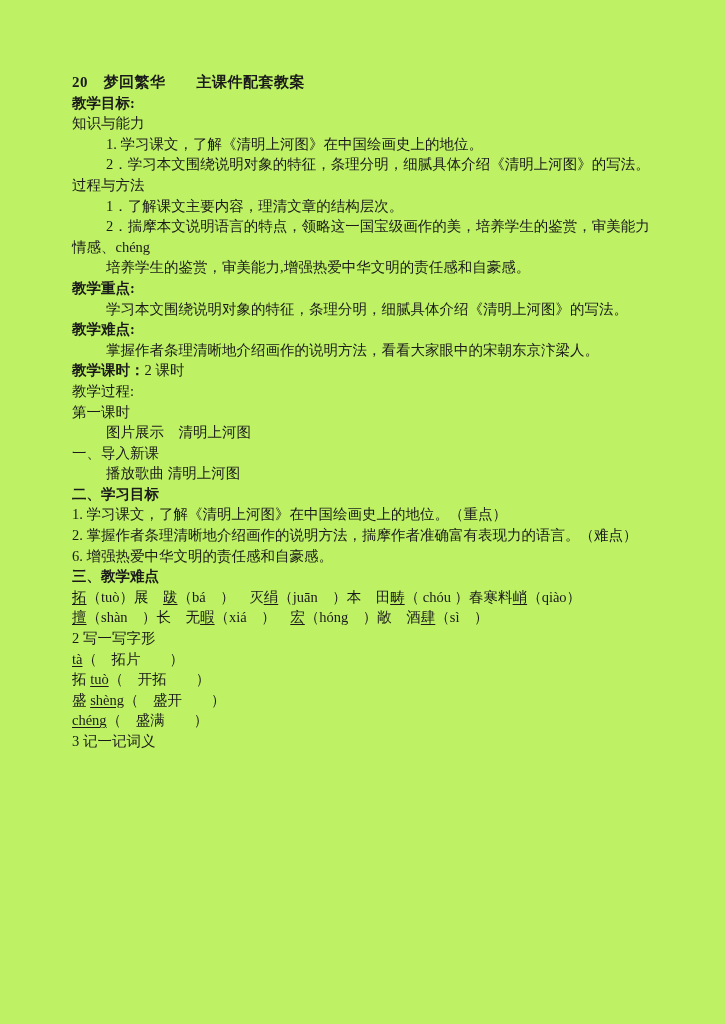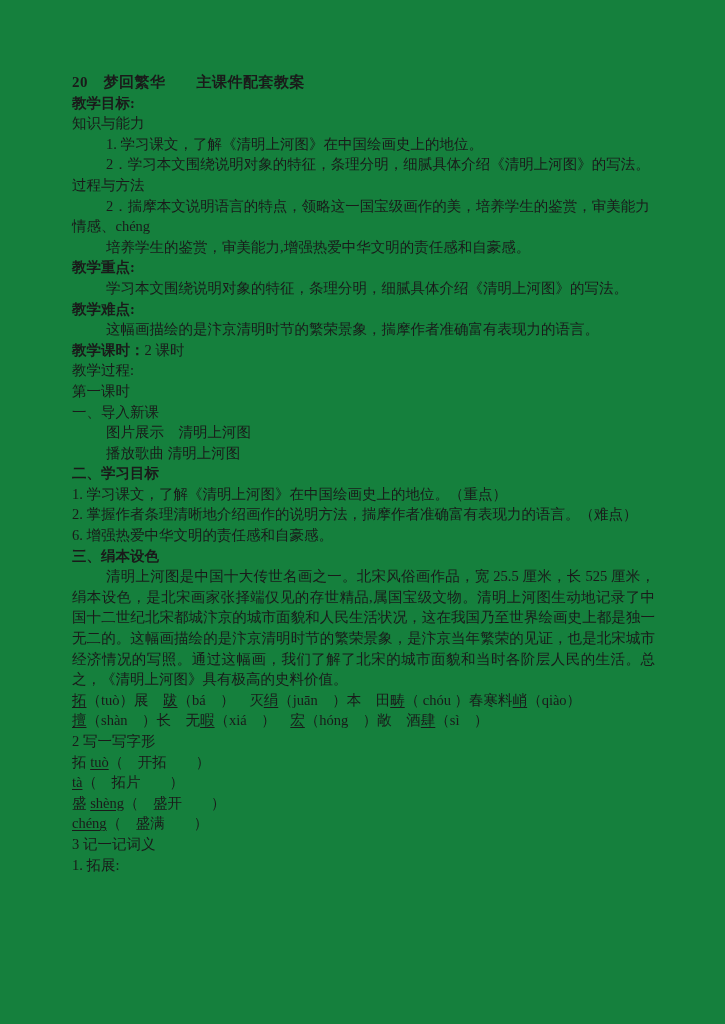--- a/index.html
+++ b/index.html
@@ -5,21 +5,21 @@
   html, body {
     margin: 0;
     padding: 0;
     background: #ffffff;
   }
   .page {
     position: relative;
     width: 725px;
     height: 1024px;
     box-sizing: border-box;
-    background: #15803d;
+    background: #bef264;
     padding: 72px 70px 0 72px;
     font-family: "Liberation Serif", "DejaVu Serif", serif;
     font-size: 14.5px;
     line-height: 20.6px;
     color: #1a1a1a;
     overflow: hidden;
   }
   .doc-body {
     width: 583px;
     text-align: justify;
@@ -49,42 +49,41 @@
 <body>
 
 <div class="page">
   <div class="doc-body">
       <p class="line title"><span class="bold">20　梦回繁华　　主课件配套教案</span></p>
       <p class="line"><span class="bold">教学目标:</span></p>
       <p class="line"><span>知识与能力</span></p>
       <p class="line indent"><span>1. 学习课文，了解《清明上河图》在中国绘画史上的地位。</span></p>
       <p class="line indent"><span>2．学习本文围绕说明对象的特征，条理分明，细腻具体介绍《清明上河图》的写法。</span></p>
       <p class="line"><span>过程与方法</span></p>
+      <p class="line indent"><span>1．了解课文主要内容，理清文章的结构层次。</span></p>
       <p class="line indent"><span>2．揣摩本文说明语言的特点，领略这一国宝级画作的美，培养学生的鉴赏，审美能力</span></p>
       <p class="line"><span>情感、chéng</span></p>
       <p class="line indent"><span>培养学生的鉴赏，审美能力,增强热爱中华文明的责任感和自豪感。</span></p>
       <p class="line"><span class="bold">教学重点:</span></p>
       <p class="line indent"><span>学习本文围绕说明对象的特征，条理分明，细腻具体介绍《清明上河图》的写法。</span></p>
       <p class="line"><span class="bold">教学难点:</span></p>
-      <p class="line indent"><span>这幅画描绘的是汴京清明时节的繁荣景象，揣摩作者准确富有表现力的语言。</span></p>
+      <p class="line indent"><span>掌握作者条理清晰地介绍画作的说明方法，看看大家眼中的宋朝东京汴梁人。</span></p>
       <p class="line"><span class="bold">教学课时：</span><span>2 课时</span></p>
       <p class="line"><span>教学过程:</span></p>
       <p class="line"><span>第一课时</span></p>
+      <p class="line indent"><span>图片展示　清明上河图</span></p>
       <p class="line"><span>一、导入新课</span></p>
-      <p class="line indent"><span>图片展示　清明上河图</span></p>
       <p class="line indent"><span>播放歌曲 清明上河图</span></p>
       <p class="line"><span class="bold">二、学习目标</span></p>
       <p class="line"><span>1. 学习课文，了解《清明上河图》在中国绘画史上的地位。（重点）</span></p>
       <p class="line"><span>2. 掌握作者条理清晰地介绍画作的说明方法，揣摩作者准确富有表现力的语言。（难点）</span></p>
       <p class="line"><span>6. 增强热爱中华文明的责任感和自豪感。</span></p>
-      <p class="line"><span class="bold">三、绢本设色</span></p>
-      <p class="line indent"><span>清明上河图是中国十大传世名画之一。北宋风俗画作品，宽 25.5 厘米，长 525 厘米，绢本设色，是北宋画家张择端仅见的存世精品,属国宝级文物。清明上河图生动地记录了中国十二世纪北宋都城汴京的城市面貌和人民生活状况，这在我国乃至世界绘画史上都是独一无二的。这幅画描绘的是汴京清明时节的繁荣景象，是汴京当年繁荣的见证，也是北宋城市经济情况的写照。通过这幅画，我们了解了北宋的城市面貌和当时各阶层人民的生活。总之，《清明上河图》具有极高的史料价值。</span></p>
+      <p class="line"><span class="bold">三、教学难点</span></p>
       <p class="line"><span class="u">拓</span><span>（tuò）展　</span><span class="u">跋</span><span>（bá　）　灭</span><span class="u">绢</span><span>（juān　）本　田</span><span class="u">畴</span><span>（ chóu ）春寒料</span><span class="u">峭</span><span>（qiào）</span></p>
       <p class="line"><span> </span><span class="u">擅</span><span>（shàn　）长　无</span><span class="u">暇</span><span>（xiá　）　</span><span class="u">宏</span><span>（hóng　）敞　酒</span><span class="u">肆</span><span>（sì　）</span></p>
       <p class="line"><span>2 写一写字形</span></p>
+      <p class="line"><span class="u">tà</span><span>（　拓片　　）</span></p>
       <p class="line"><span>拓 </span><span class="u">tuò</span><span>（　开拓　　）</span></p>
-      <p class="line"><span class="u">tà</span><span>（　拓片　　）</span></p>
       <p class="line"><span>盛 </span><span class="u">shèng</span><span>（　盛开　　）</span></p>
       <p class="line"><span class="u">chéng</span><span>（　盛满　　）</span></p>
       <p class="line"><span>3 记一记词义</span></p>
-      <p class="line"><span>1. 拓展:</span></p>
     </div>
 </div>
 
 </body></html>

